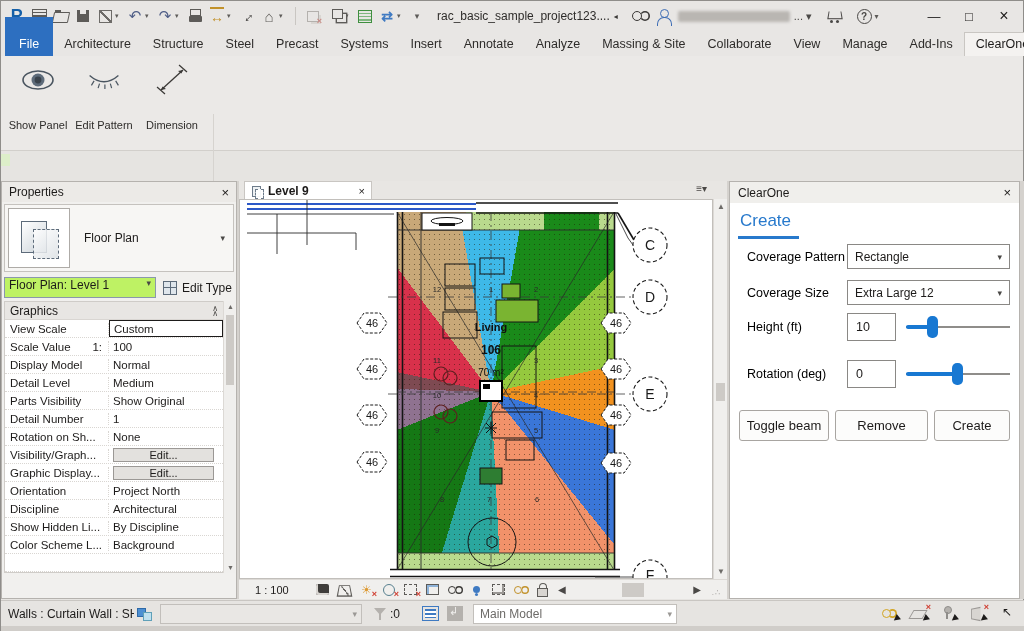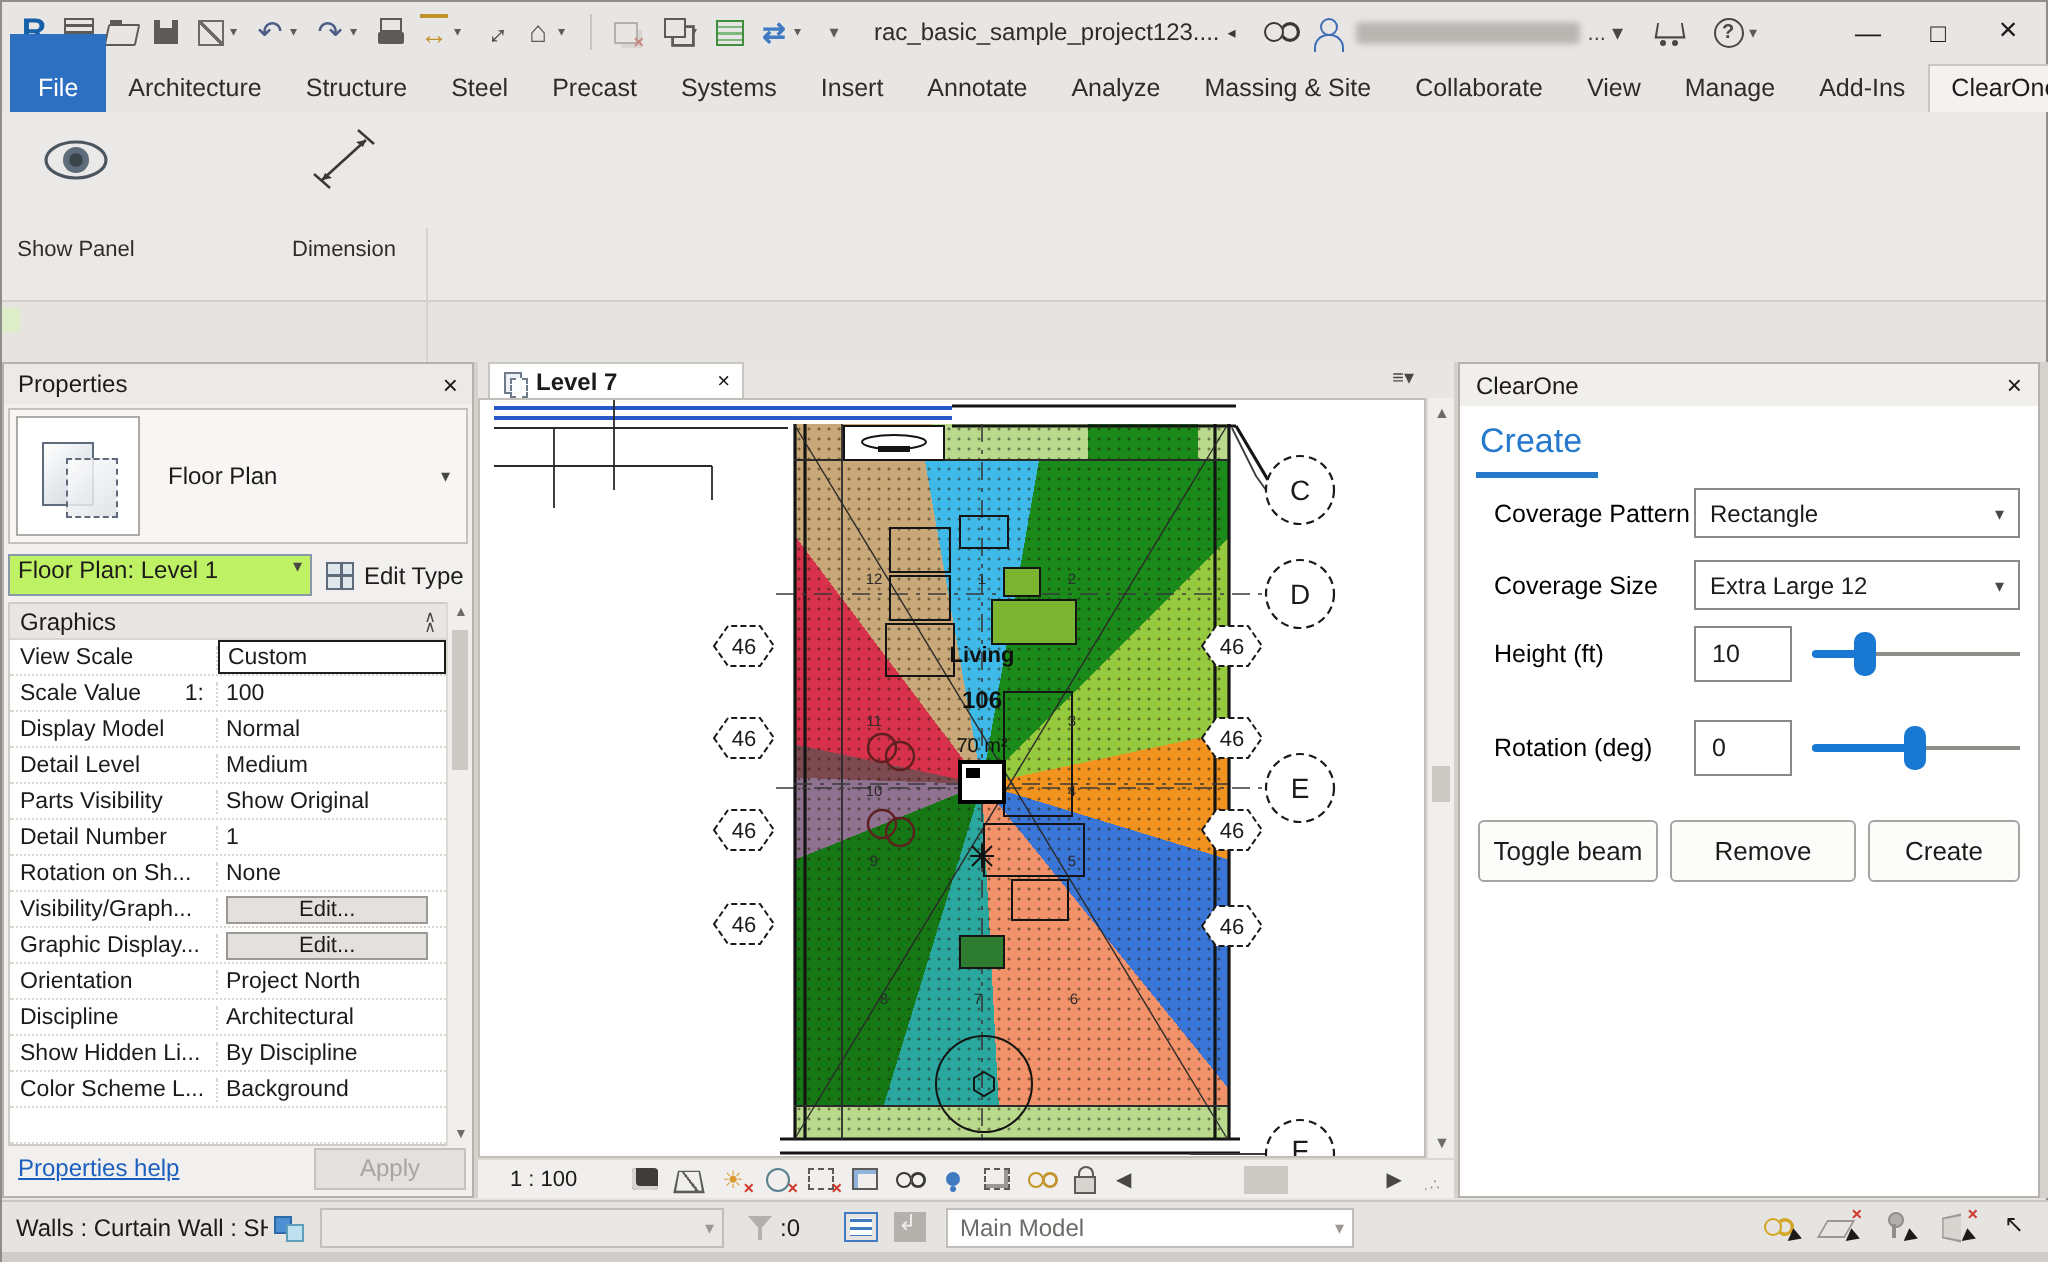--- a/index.html
+++ b/index.html
@@ -267,20 +267,35 @@
     <div class="rbtn" style="left:6px;">
       <span class="ric">
         <svg width="36" height="30" viewBox="0 0 36 30">
             <ellipse cx="18" cy="15" rx="15" ry="9" fill="none" stroke="#4a5560" stroke-width="1.6"></ellipse>
             <circle cx="18" cy="15" r="6.5" fill="#5d6b7a"></circle>
             <circle cx="18" cy="15" r="3.4" fill="#3a434c"></circle>
           </svg>
       </span>
       <span class="rlabel">Show Panel</span>
     </div>
+    <div class="rbtn" style="left:72px;">
+      <span class="ric">
+        <svg width="40" height="30" viewBox="0 0 40 30">
+            <path d="M4 10 Q20 24 36 10" fill="none" stroke="#4a5560" stroke-width="1.5"></path>
+            <g stroke="#4a5560" stroke-width="1.3">
+              <line x1="9" y1="16" x2="6" y2="21"></line>
+              <line x1="15" y1="19" x2="13.5" y2="24"></line>
+              <line x1="21" y1="20" x2="21" y2="25"></line>
+              <line x1="27" y1="19" x2="28.5" y2="24"></line>
+              <line x1="33" y1="16" x2="36" y2="21"></line>
+            </g>
+          </svg>
+      </span>
+      <span class="rlabel">Edit Pattern</span>
+    </div>
     <div class="rbtn" style="left:140px;">
       <span class="ric">
         <svg width="36" height="34" viewBox="0 0 36 34">
             <line x1="7" y1="27" x2="29" y2="7" stroke="#3a3836" stroke-width="1.3"></line>
             <path d="M7 27 l5 -1 -3.5 -2.5 z" fill="#3a3836"></path>
             <path d="M29 7 l-5 1 3.5 2.5 z" fill="#3a3836"></path>
             <line x1="25" y1="2" x2="33" y2="9" stroke="#3a3836" stroke-width="1.2"></line>
             <line x1="3" y1="24" x2="11" y2="31" stroke="#3a3836" stroke-width="1.2"></line>
           </svg>
       </span>
@@ -378,31 +393,27 @@
             <div class="prow text">
               <div class="pval"></div>
             </div>
           </div>
       </div>
       <div id="pscroll">
         <span class="up">▲</span>
         <span class="thumb"></span>
         <span class="dn">▼</span>
       </div>
-      <div id="props-foot">
-        <span id="props-help">Properties help</span>
-        <span id="apply-btn">Apply</span>
-      </div>
     </div>
 
     <div id="canvas">
       <div id="vtabbar">
         <div id="vtab">
           <span class="fp-ic"></span>
-          <span class="t">Level 7</span>
+          <span class="t">Level 9</span>
           <span class="x">×</span>
         </div>
         <span id="vtab-menu">≡▾</span>
       </div>
 
       <div id="draw">
         <div id="room-fill" style="background: conic-gradient(at 43.3% 50.3%, rgb(62, 185, 232) 0deg, rgb(62, 185, 232) 10deg, rgb(26, 138, 26) 10deg, rgb(26, 138, 26) 45deg, rgb(149, 201, 62) 45deg, rgb(149, 201, 62) 78deg, rgb(242, 146, 31) 78deg, rgb(242, 146, 31) 107deg, rgb(58, 118, 216) 107deg, rgb(58, 118, 216) 141deg, rgb(242, 146, 106) 141deg, rgb(242, 146, 106) 177deg, rgb(42, 167, 158) 177deg, rgb(42, 167, 158) 197deg, rgb(21, 120, 21) 197deg, rgb(21, 120, 21) 248deg, rgb(143, 114, 144) 248deg, rgb(143, 114, 144) 272deg, rgb(126, 74, 82) 272deg, rgb(126, 74, 82) 282deg, rgb(216, 49, 75) 282deg, rgb(216, 49, 75) 323deg, rgb(200, 168, 120) 323deg, rgb(200, 168, 120) 350deg, rgb(62, 185, 232) 350deg, rgb(62, 185, 232) 360deg);"></div>
         <div id="strips-host">
             <div class="strip" style="left: 157px; width: 69px; background: rgb(200, 168, 120);"></div>
             <div class="strip" style="left: 226px; width: 78px; background: rgb(185, 218, 141);"></div>

